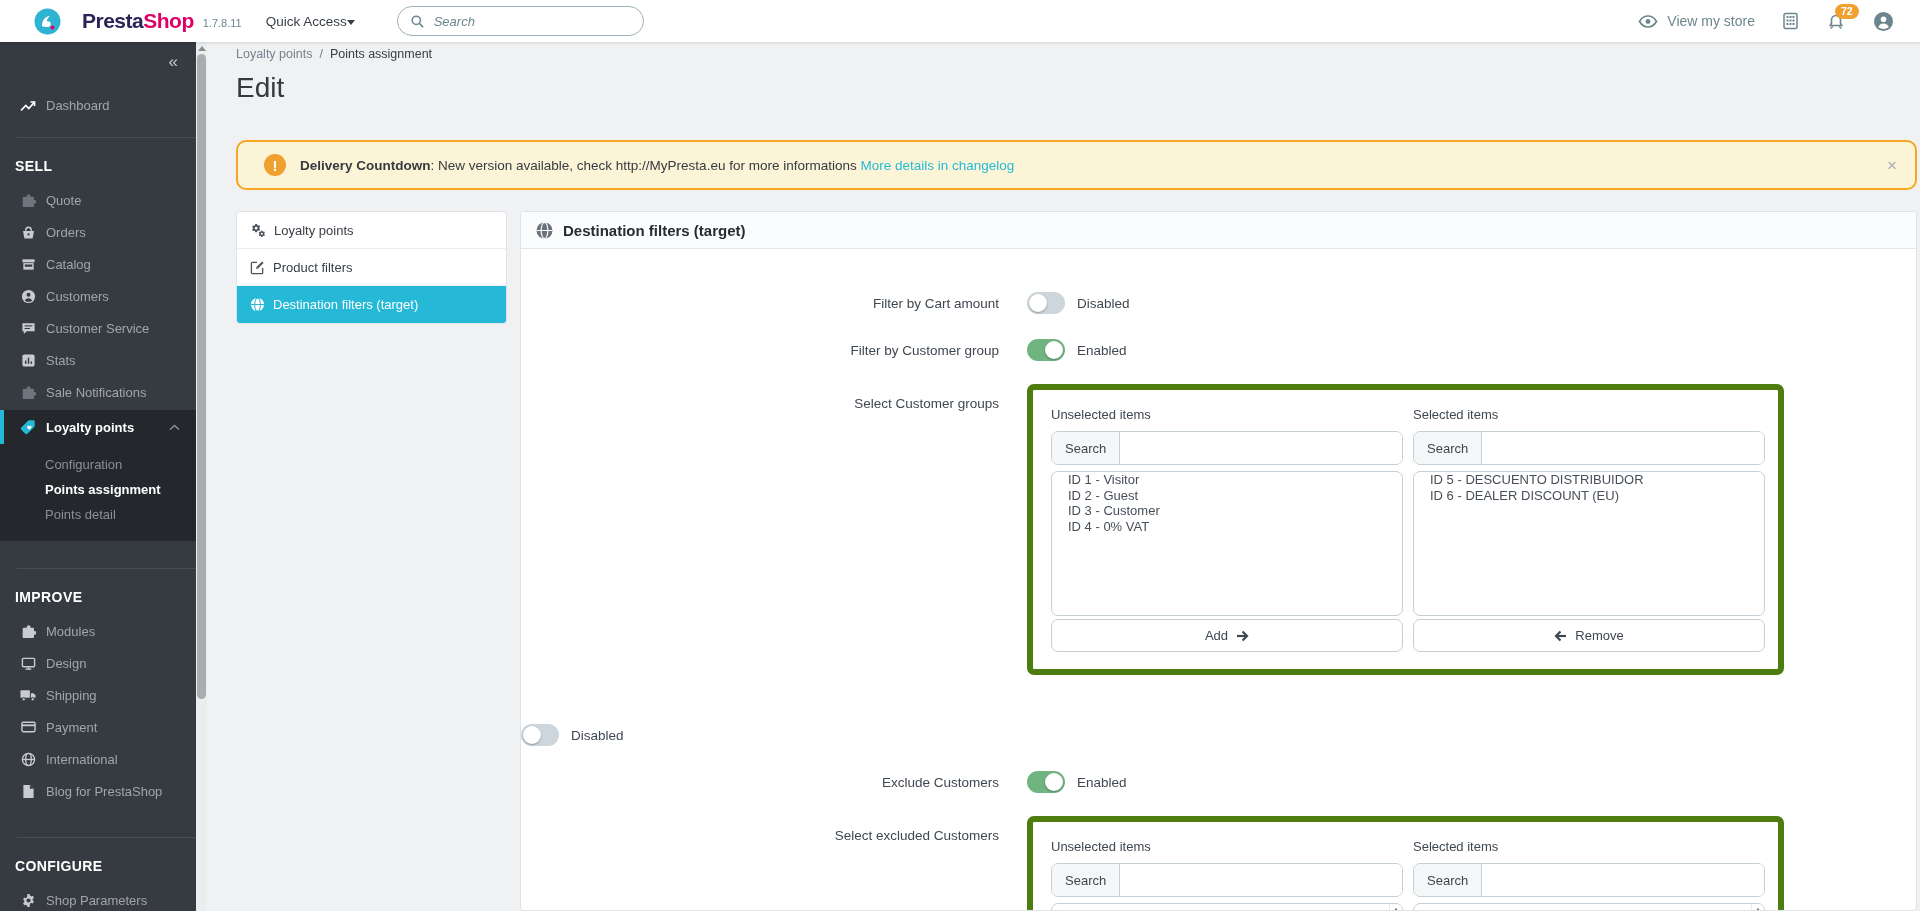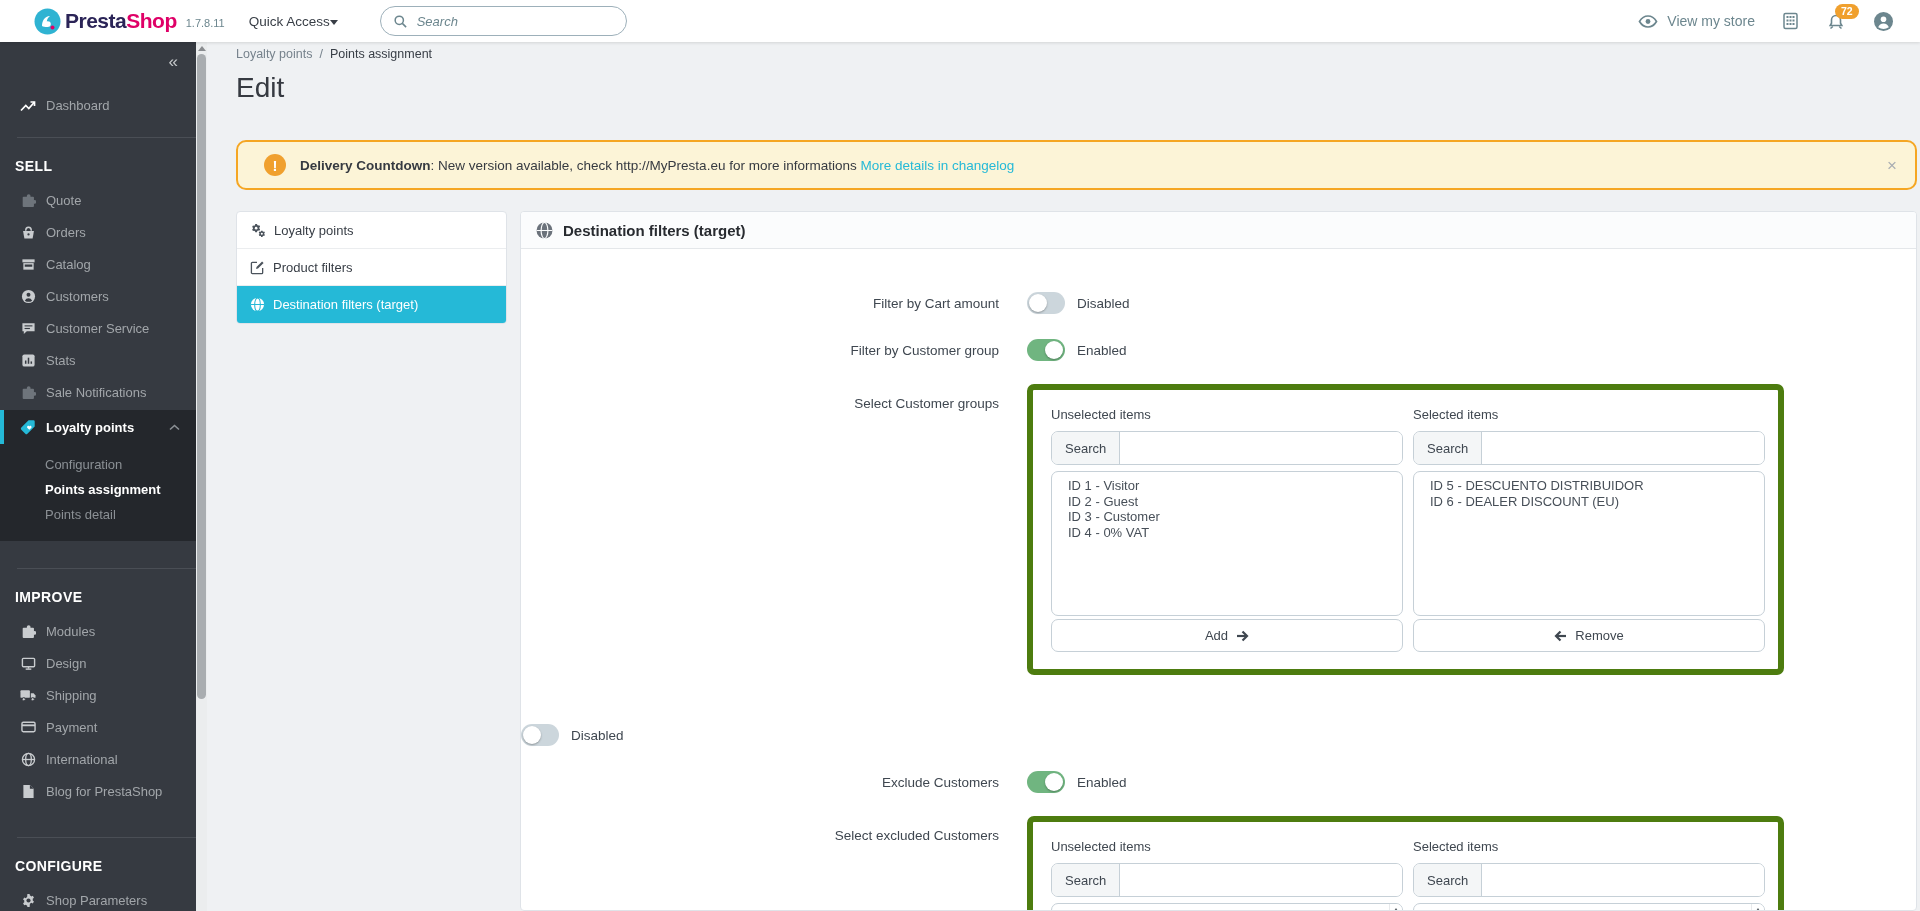--- a/index.html
+++ b/index.html
@@ -3,21 +3,21 @@
 <meta charset="utf-8">
 <style>
   * { margin:0; padding:0; box-sizing:border-box; }
   html,body { width:1920px; height:911px; overflow:hidden; }
   body { font-family:"Liberation Sans","DejaVu Sans",sans-serif; font-size:13px; color:#3f4750; background:#eff1f3; }
 
   
   .topbar { position:fixed; top:0; left:0; width:1920px; height:42px; background:#fff;
             display:flex; align-items:center; z-index:30; box-shadow:0 1px 3px rgba(0,0,0,.12); }
   .brand { display:flex; align-items:center; margin-left:34px; cursor:pointer; }
-  .brand-word { font-size:21px; font-weight:bold; letter-spacing:-0.5px; margin-left:4px; }
+  .brand-word { font-size:21px; font-weight:bold; letter-spacing:-0.5px; margin-left:21px; }
   .brand-presta { color:#2b2457; }
   .brand-shop { color:#df0067; }
   .version { font-size:11px; color:#6c868e; margin-left:9px; margin-top:3px; }
   .quick-access { display:flex; align-items:center; margin-left:24px; color:#383e46; font-size:13.5px; cursor:pointer; }
   .caret-down { width:0; height:0; border-left:4px solid transparent; border-right:4px solid transparent; border-top:5px solid #383e46; margin-top:2px; }
   .search-pill { display:flex; align-items:center; margin-left:42px; width:247px; height:30px;
                  border:1px solid #9db0ba; border-radius:16px; padding:0 12px; background:#fff; }
   .search-pill input { border:0; outline:none; flex:1; margin-left:9px; font-style:italic; font-size:13px; color:#383e46; background:transparent; }
   .search-pill input::placeholder { color:#6c868e; font-style:italic; }
   .topbar-right { margin-left:auto; display:flex; align-items:center; gap:27px; margin-right:26px; color:#6c868e; }
@@ -94,21 +94,21 @@
 
   .picker-row { display:flex; align-items:flex-start; margin-bottom:0; }
   .picker-row .flabel { padding-top:12px; }
   .picker-box { width:757px; border:6px solid #4d7c0f; border-radius:7px; background:#fff; padding:17px 0 17px 18px; display:flex; gap:10px; }
   .picker-row.first { margin-top:-1px; margin-bottom:48px; }
   .picker-col { width:352px; }
   .picker-col-title { font-size:13px; color:#3f4750; margin-bottom:9px; }
   .search-group { display:flex; height:34px; border:1px solid #c6d0d7; border-radius:7px; overflow:hidden; background:#fff; }
   .search-group .sg-label { background:#f4f6f7; border-right:1px solid #c6d0d7; padding:0 13px; display:flex; align-items:center; color:#3f4750; }
   .search-group input { border:0; outline:none; flex:1; padding:0 10px; font-size:13px; }
-  .listbox { margin-top:6px; height:145px; border:1px solid #c6d0d7; border-radius:7px; padding-top:6px; overflow:hidden; position:relative; background:#fff; }
+  .listbox { margin-top:6px; height:145px; border:1px solid #c6d0d7; border-radius:7px; overflow:hidden; position:relative; background:#fff; }
   .listbox .opt { padding:0 14px 0 16px; line-height:15.5px; font-size:13px; color:#474f58; white-space:nowrap; overflow:hidden; cursor:pointer; }
   .listbox.rows .opt { line-height:22px; }
   .vscroll { position:absolute; top:0; right:0; width:13px; height:100%; background:#fff; border-left:1px solid #e8eaec; }
   .vscroll .tri-up { width:0; height:0; border-left:4px solid transparent; border-right:4px solid transparent;
                      border-bottom:6px solid #5a5f66; margin:4px auto 0; }
   .vscroll .vthumb { width:7px; height:14px; background:#6e747b; border-radius:2px; margin:3px auto 0; }
   .picker-btn { margin-top:3px; height:33px; border:1px solid #c6d0d7; border-radius:7px; display:flex; align-items:center;
                 justify-content:center; gap:8px; font-size:13px; color:#3f4750; cursor:pointer; background:#fff; }
   .picker-btn .bicon { display:flex; color:#3f4750; }
 

